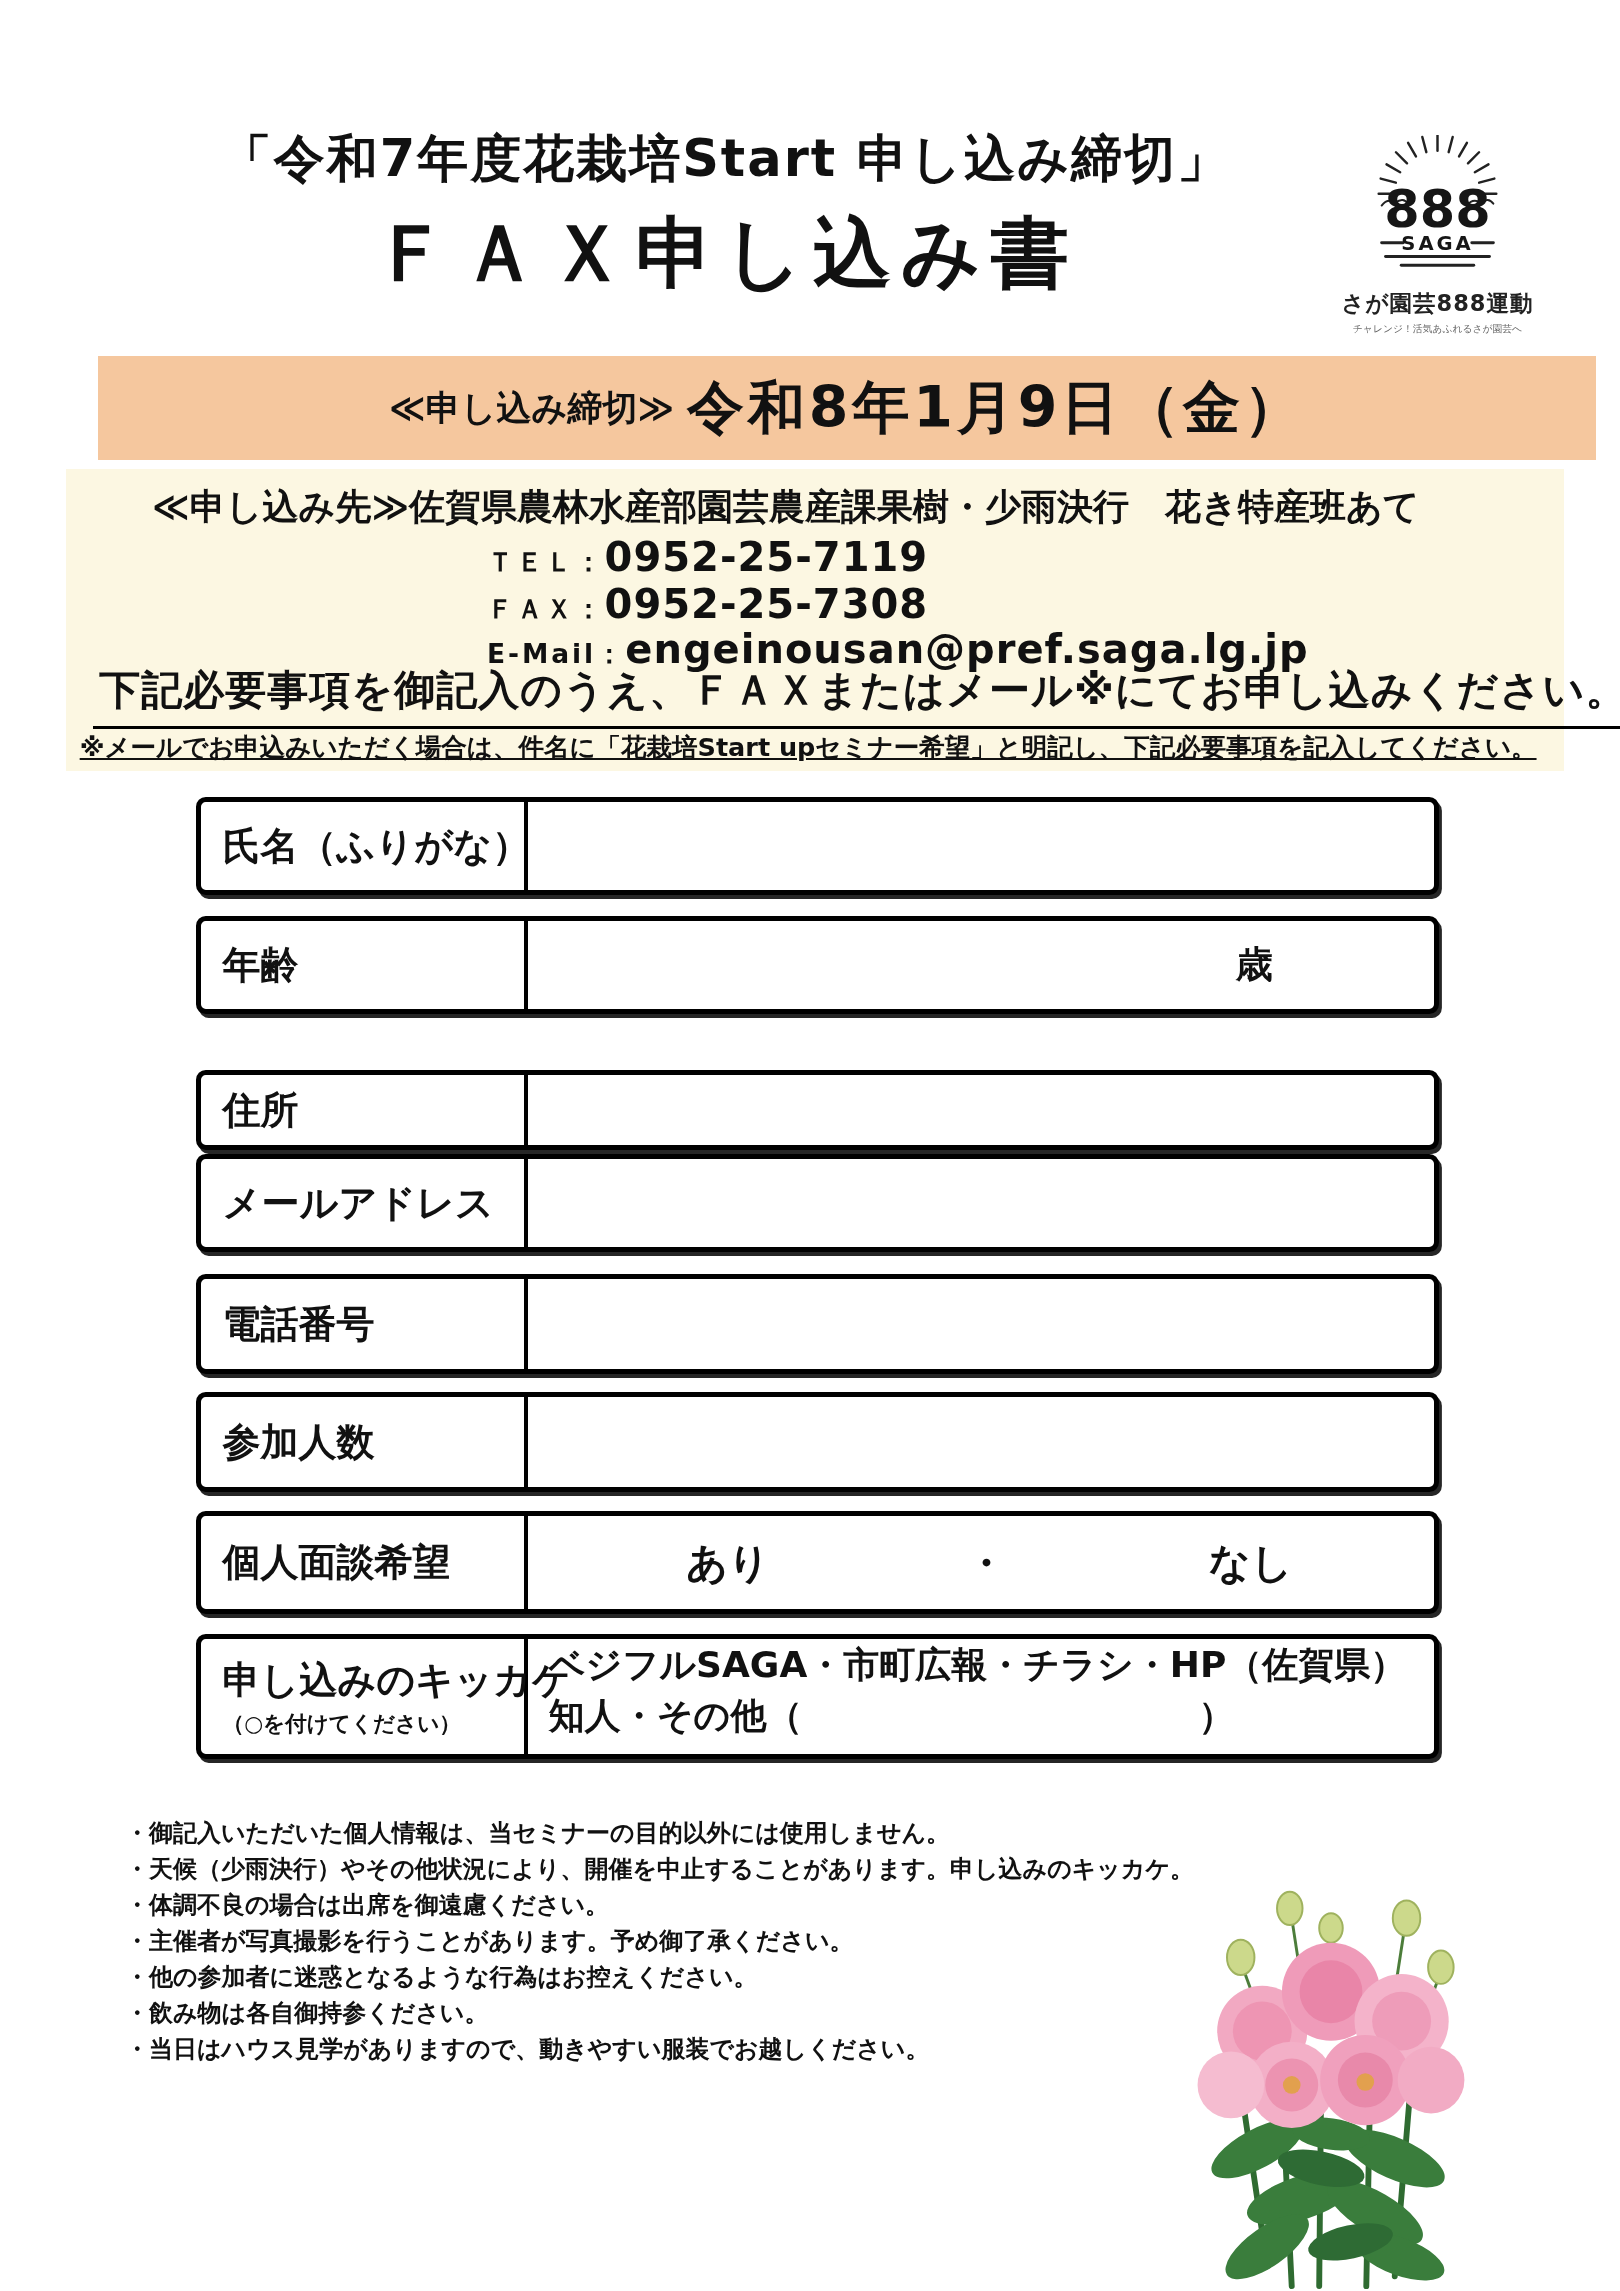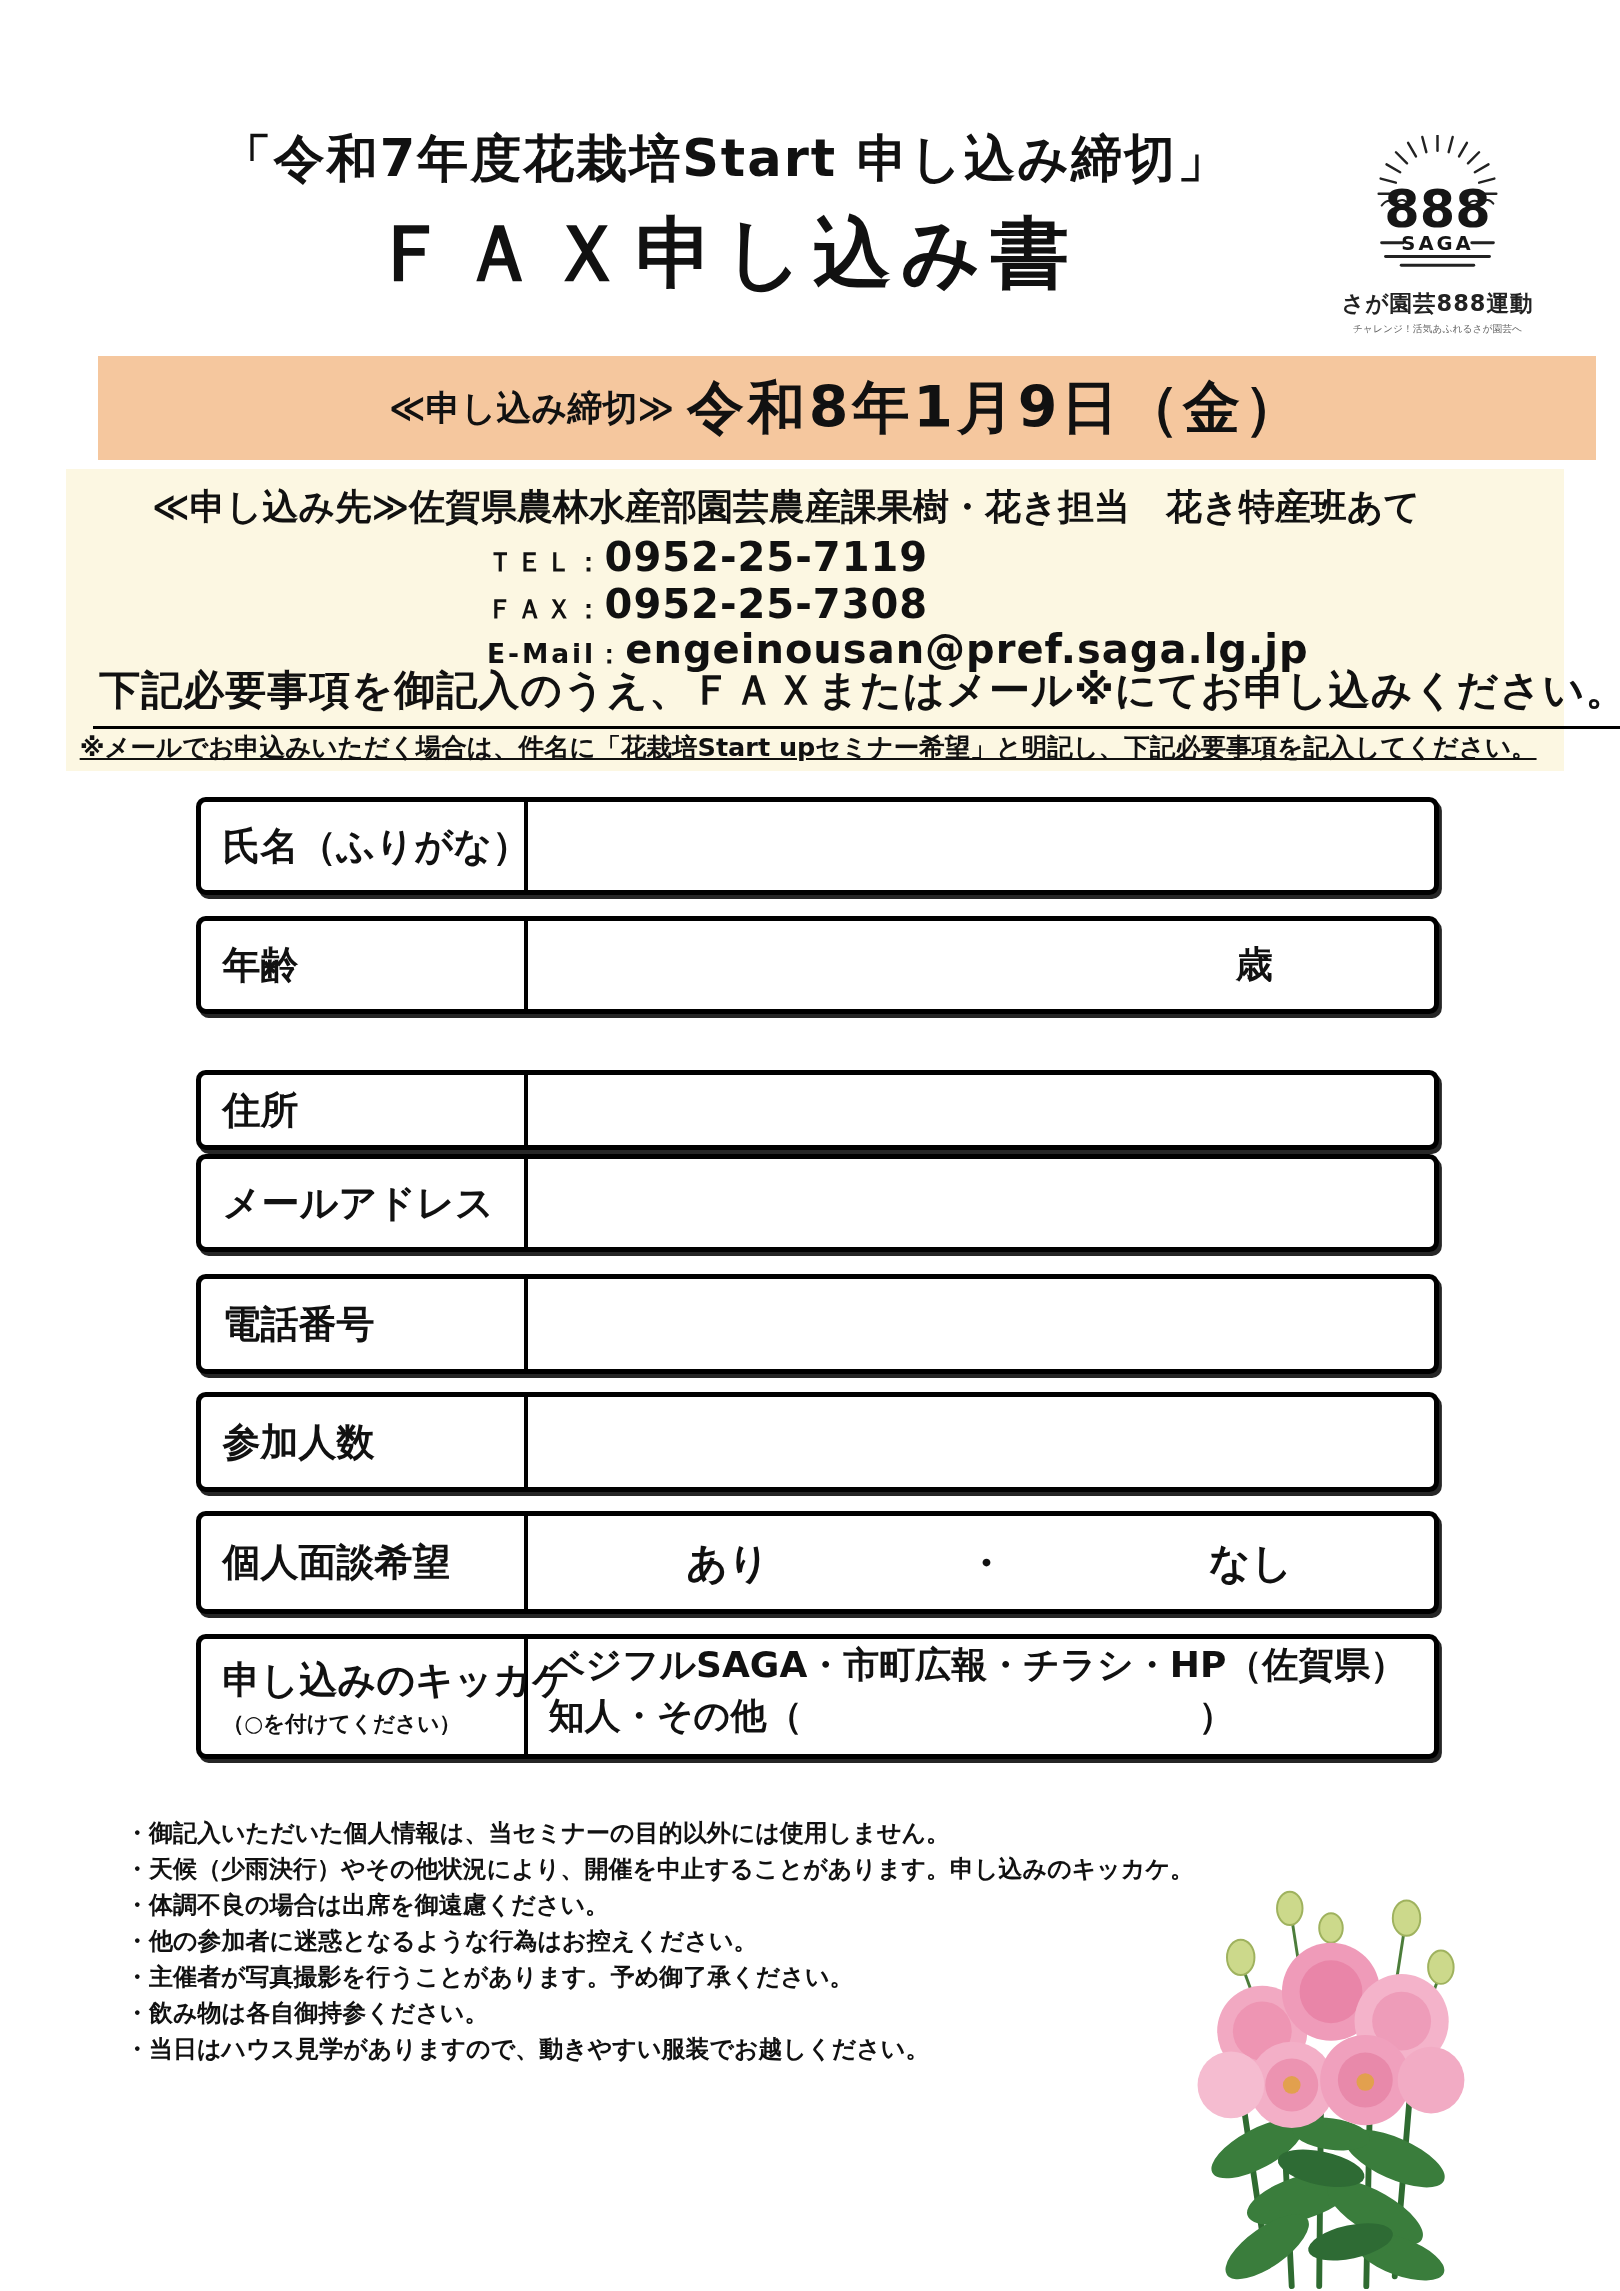--- a/index.html
+++ b/index.html
@@ -105,21 +105,21 @@
     <div class="logo-name">さが園芸888運動</div>
     <div class="logo-tagline">チャレンジ！活気あふれるさが園芸へ</div>
   </div>
 
   <div class="banner">
     <span class="banner-prefix">≪申し込み締切≫</span>
     <span class="banner-date">令和8年1月9日（金）</span>
   </div>
 
   <div class="info">
-    <div class="recipient">≪申し込み先≫佐賀県農林水産部園芸農産課果樹・花き担当　花き特産班あて</div>
+    <div class="recipient">≪申し込み先≫佐賀県農林水産部園芸農産課果樹・少雨決行　花き特産班あて</div>
     <div class="c-line tel">
       <span class="c-label">ＴＥＬ：</span><span class="c-value">0952-25-7119</span>
     </div>
     <div class="c-line fax">
       <span class="c-label">ＦＡＸ：</span><span class="c-value">0952-25-7308</span>
     </div>
     <div class="c-line mail">
       <span class="c-label">E-Mail：</span><span class="c-value">engeinousan@pref.saga.lg.jp</span>
     </div>
     <div class="instruction">下記必要事項を御記入のうえ、ＦＡＸまたはメール※にてお申し込みください。</div>
@@ -189,22 +189,22 @@
     <div class="val vlines">
       <div class="vline">ベジフルSAGA・市町広報・チラシ・HP（佐賀県）</div>
       <div class="vline">知人・その他（　　　　　　　　　　　）</div>
     </div>
   </div>
 
   <div class="notes">
     <div class="note-line">・御記入いただいた個人情報は、当セミナーの目的以外には使用しません。</div>
     <div class="note-line">・天候（少雨決行）やその他状況により、開催を中止することがあります。申し込みのキッカケ。</div>
     <div class="note-line">・体調不良の場合は出席を御遠慮ください。</div>
+    <div class="note-line">・主催者が写真撮影を行うことがあります。予め御了承ください。</div>
     <div class="note-line">・他の参加者に迷惑となるような行為はお控えください。</div>
-    <div class="note-line">・主催者が写真撮影を行うことがあります。予め御了承ください。</div>
     <div class="note-line">・飲み物は各自御持参ください。</div>
     <div class="note-line">・当日はハウス見学がありますので、動きやすい服装でお越しください。</div>
   </div>
 
   <div class="flower">
     <svg width="312" height="416" viewBox="0 0 318 424">
 
       <g stroke="#2f6b31" stroke-width="6" stroke-linecap="round" fill="none">
         <path d="M150,210 L148,420"></path>
           <path d="M110,220 L120,420"></path>

